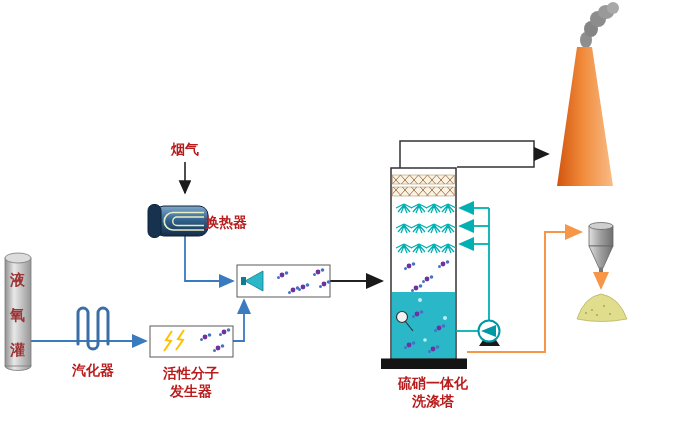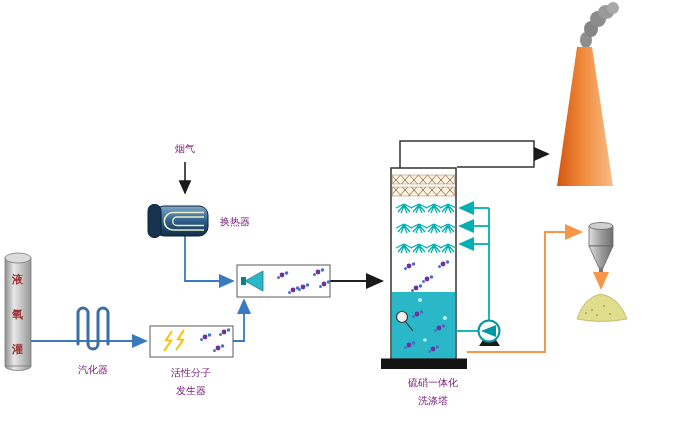--- a/index.html
+++ b/index.html
@@ -1,22 +1,22 @@
 <!DOCTYPE html>
 <html><head>
 <meta charset="utf-8">
 <style>
   html,body{margin:0;padding:0;background:#ffffff;}
   .stage{position:relative;width:700px;height:426px;background:#fff;overflow:hidden;
          font-family:"Liberation Sans","DejaVu Sans",sans-serif;}
   .stage svg{position:absolute;left:0;top:0;}
-  .lbl{position:absolute;font-size:10px;font-weight:400;color:#701a75;line-height:18px;
+  .lbl{position:absolute;font-size:14px;font-weight:700;color:#b91c1c;line-height:18px;
        white-space:pre-line;}
   .center{text-align:center;}
-  .vlabel{position:absolute;left:8px;top:262px;width:19px;font-size:11px;font-weight:700;
+  .vlabel{position:absolute;left:8px;top:262px;width:19px;font-size:15px;font-weight:700;
           color:#9c3434;line-height:35px;word-break:break-all;text-align:center;}
 </style>
 </head>
 <body>
 
 <div class="stage">
 
   <svg width="700" height="426" viewBox="0 0 700 426">
     <defs>
       <marker id="aB" markerWidth="10" markerHeight="9" refX="8" refY="4" orient="auto">
@@ -195,16 +195,16 @@
     </g>
 
     <path d="M78,344 V313 A5,5 0 0 1 88,313 V344 A5,5 0 0 0 98,344 V313 A5,5 0 0 1 108,313 V344" fill="none" stroke="#3a6ea5" stroke-width="3" stroke-linecap="round"></path>
   </svg>
 
   <div class="vlabel">液氧灌</div>
   <div class="lbl center" style="left:56px;top:361px;width:74px">汽化器</div>
   <div class="lbl center" style="left:146px;top:364px;width:90px">活性分子
 发生器</div>
   <div class="lbl center" style="left:160px;top:140px;width:50px">烟气</div>
-  <div class="lbl" style="left:220px;top:213px;width:64px">换热器</div>
+  <div class="lbl" style="left:205px;top:213px;width:64px">换热器</div>
   <div class="lbl center" style="left:387px;top:374px;width:92px">硫硝一体化
 洗涤塔</div>
 </div>
 
 </body></html>

